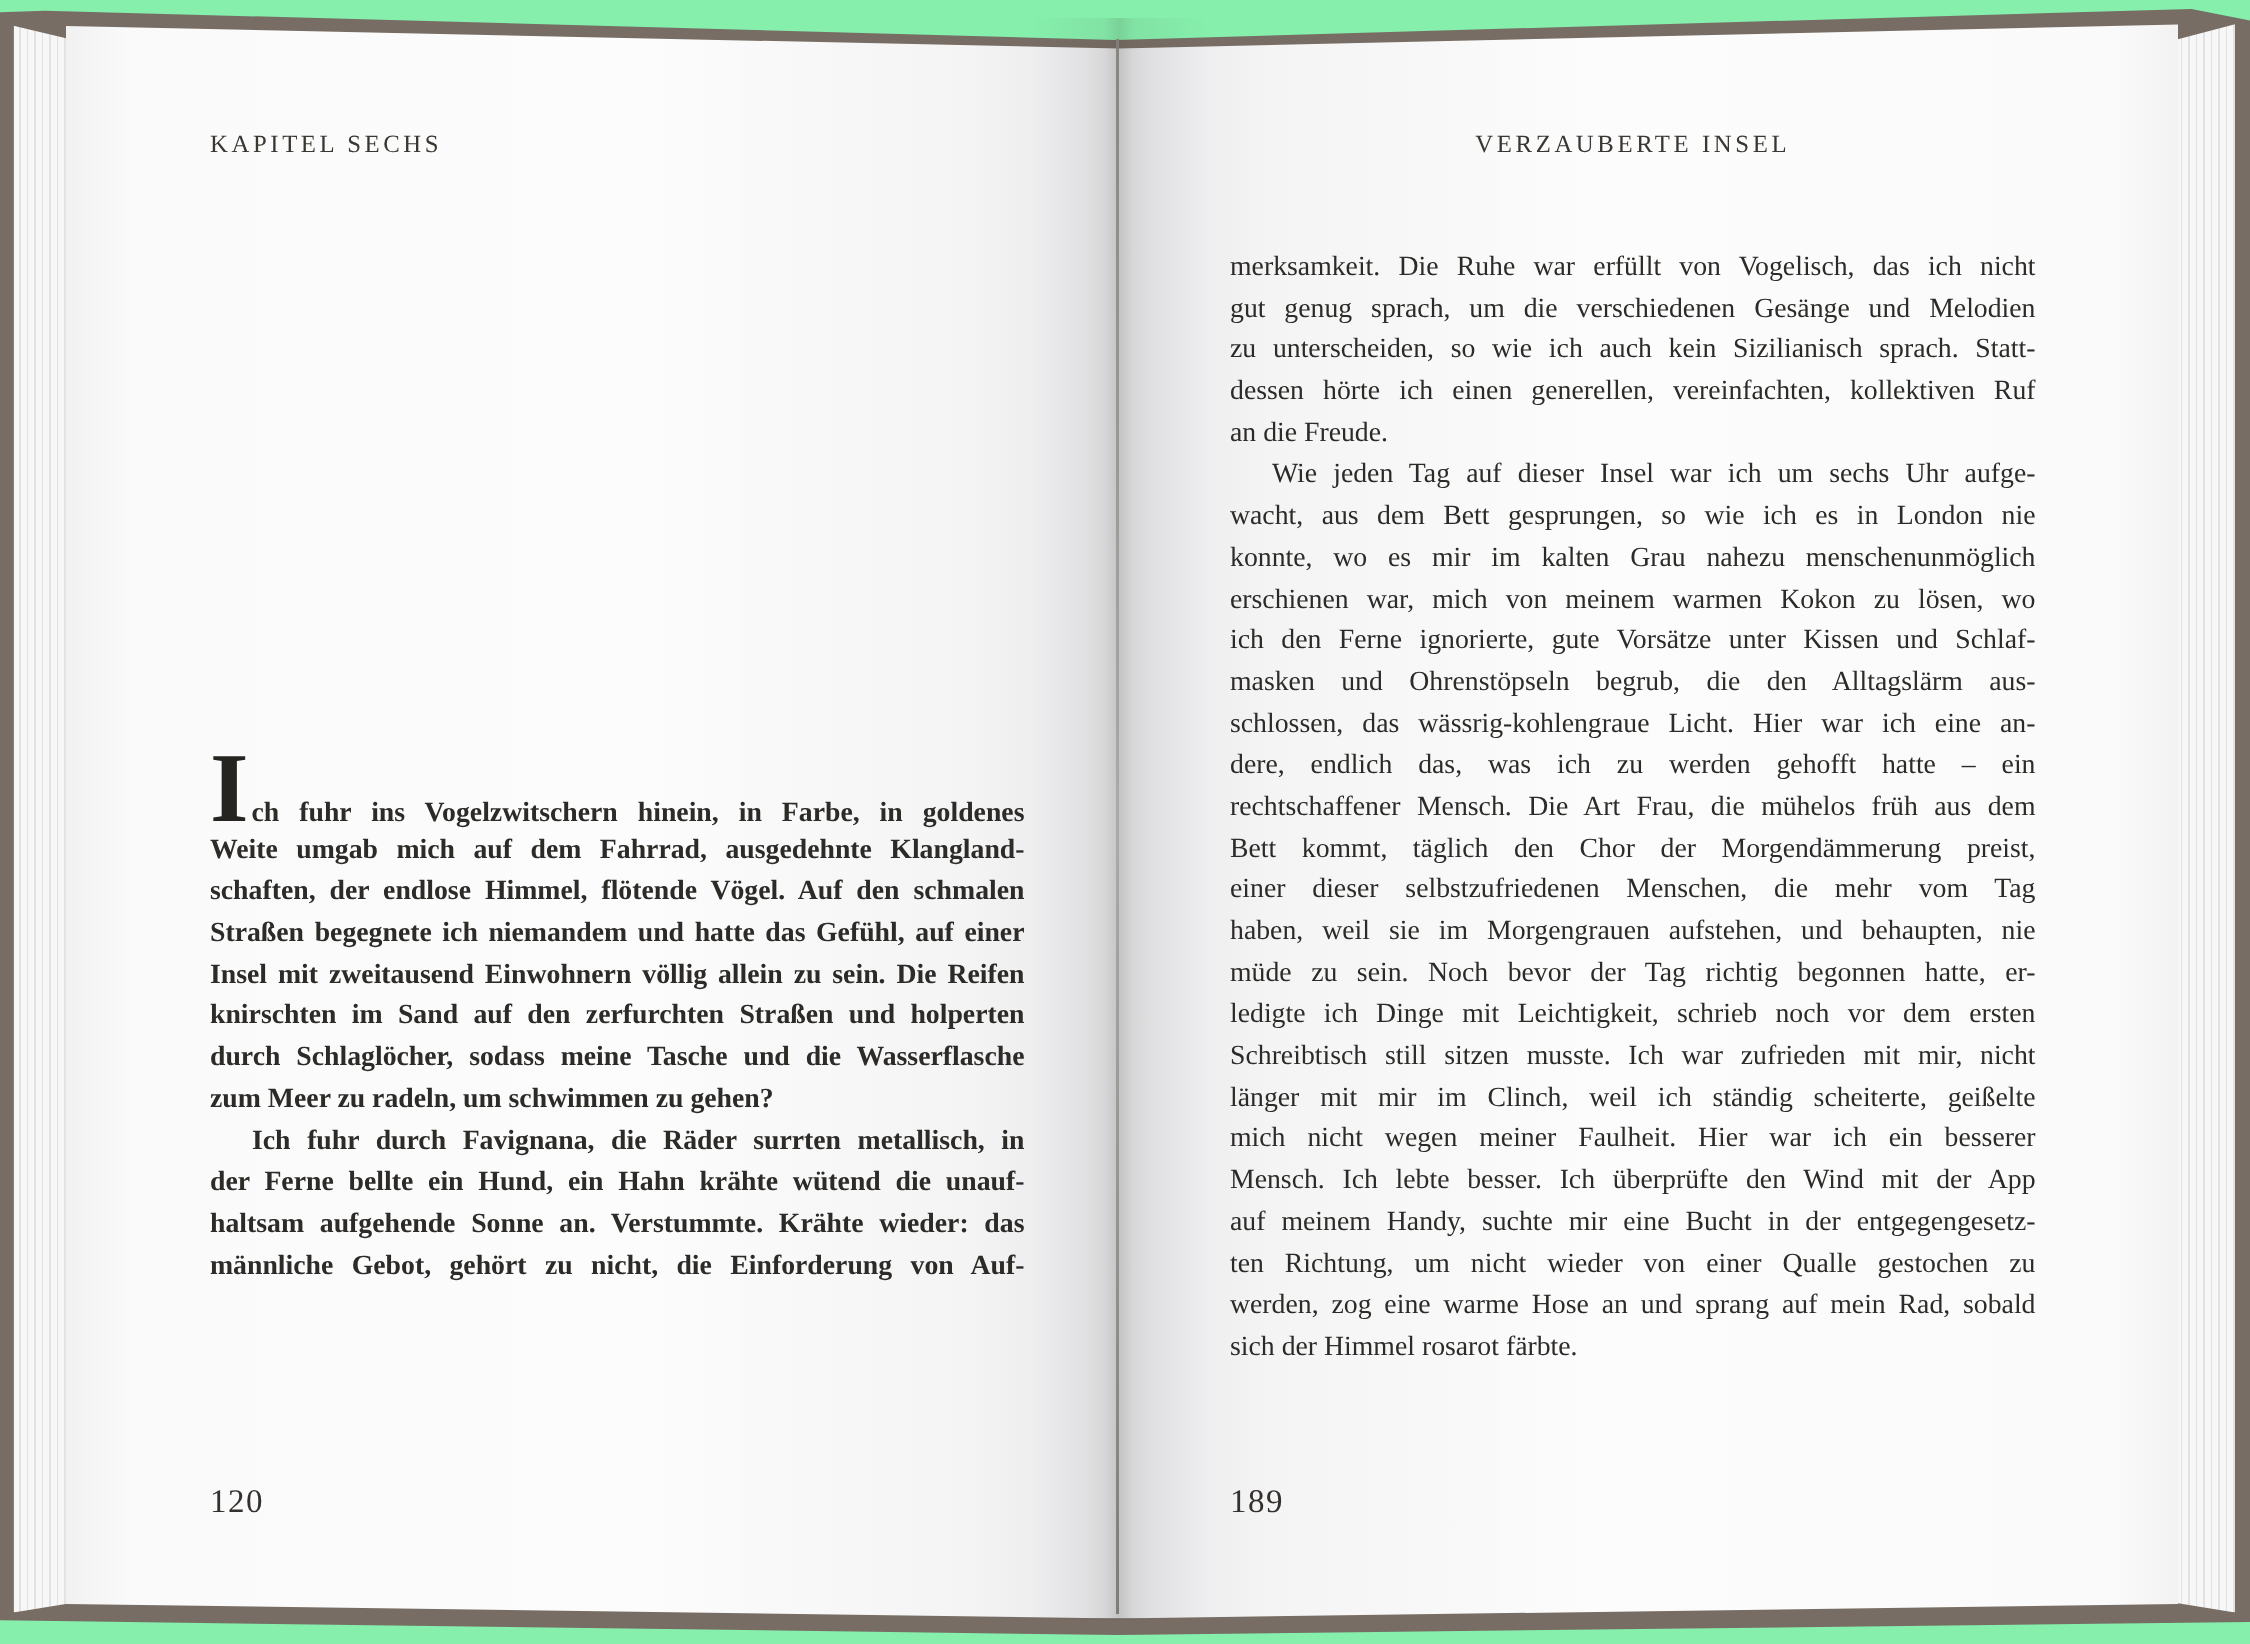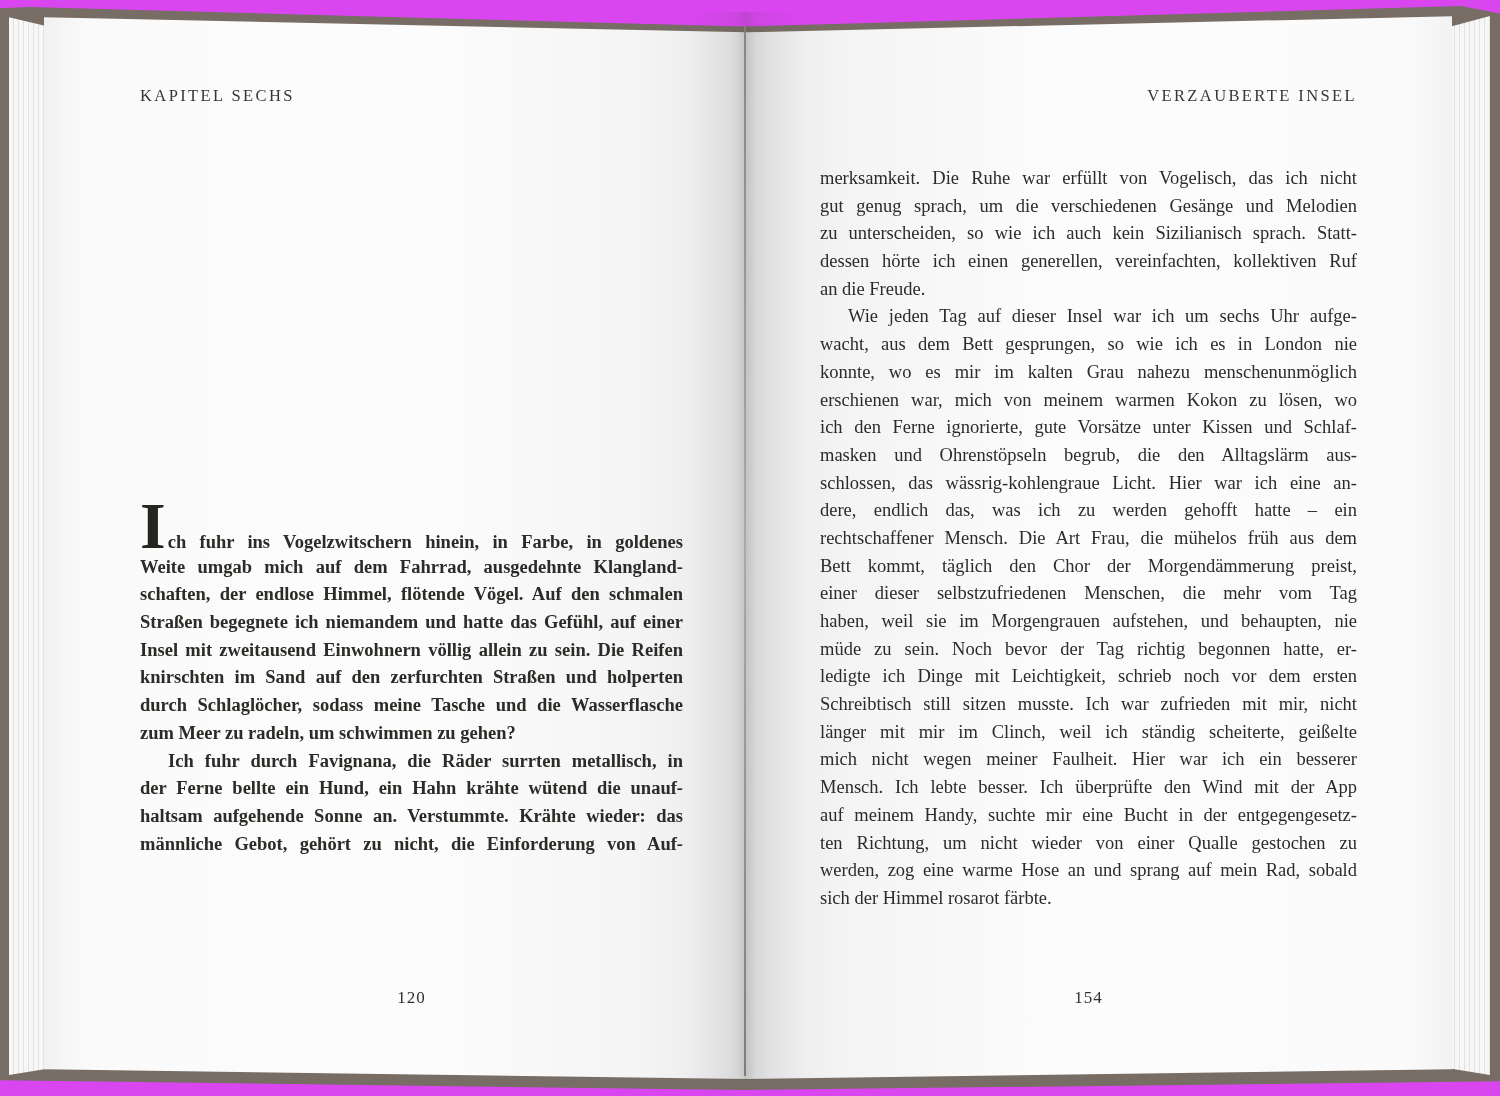--- a/index.html
+++ b/index.html
@@ -1,18 +1,18 @@
 <!DOCTYPE html>
 <html><head>
 <meta charset="utf-8">
 <style>
   html,body { margin:0; padding:0; background:#ffffff; }
   .stage {
     position:relative; width:1500px; height:1096px; overflow:hidden;
-    background:#d946ef;
+    background:#86efac;
     font-family:"Liberation Serif","DejaVu Serif",serif;
   }
   
   .cover {
     position:absolute; left:0; top:6px; width:1500px; height:1084px;
     background:#776d64;
     clip-path:polygon(0 0.2%, 2% 0.1%, 49.6% 1.9%, 97.4% 0%, 100% 0.7%,
                       100% 99.2%, 49.7% 100%, 0 99.1%);
   }
   .edge-stack {
@@ -44,38 +44,38 @@
   }
   
   .textblock { position:absolute; color:#2d2b28; }
   .tb-left  { left:140px; width:543px; }
   .tb-right { left:820px; width:537px; }
   .running-head {
     position:absolute; top:86px; width:100%;
     font-size:16.5px; letter-spacing:2.4px; color:#3a3733;
   }
   .head-left  { text-align:left; }
-  .head-right { text-align:right; }
+  .head-right { text-align:center; }
   .bodytext { position:absolute; width:100%; }
   .body-left  { top:526px;font-weight:bold; }
   .body-right { top:165px; }
   .line {
     font-size:18.5px; line-height:27.7px; height:27.7px;
     text-align:justify; text-align-last:justify;
     white-space:normal; overflow:visible;
   }
   .line.last { text-align-last:left; }
   .line.indent { text-indent:28px; }
   .dropcap {
     font-size:66px; line-height:0; vertical-align:baseline;
     letter-spacing:2px; color:#262421;
   }
   .pagenum {
-    position:absolute; top:988px; width:100%; text-align:center;
-    font-size:17px; color:#33302d; letter-spacing:1px;
+    position:absolute; top:988px; width:100%; 
+    font-size:22px; color:#33302d; letter-spacing:1px;
   }
 </style>
 </head>
 <body>
 
 <div class="stage">
   <div class="cover"></div>
   <div class="edge-stack edge-left"></div>
   <div class="edge-stack edge-right"></div>
   <div class="page page-left"></div>
@@ -126,15 +126,15 @@
         <div class="line">ledigte ich Dinge mit Leichtigkeit, schrieb noch vor dem ersten</div>
         <div class="line">Schreibtisch still sitzen musste. Ich war zufrieden mit mir, nicht</div>
         <div class="line">länger mit mir im Clinch, weil ich ständig scheiterte, geißelte</div>
         <div class="line">mich nicht wegen meiner Faulheit. Hier war ich ein besserer</div>
         <div class="line">Mensch. Ich lebte besser. Ich überprüfte den Wind mit der App</div>
         <div class="line">auf meinem Handy, suchte mir eine Bucht in der entgegengesetz-</div>
         <div class="line">ten Richtung, um nicht wieder von einer Qualle gestochen zu</div>
         <div class="line">werden, zog eine warme Hose an und sprang auf mein Rad, sobald</div>
         <div class="line last">sich der Himmel rosarot färbte.</div>
       </div>
-    <div class="pagenum">154</div>
+    <div class="pagenum">189</div>
   </div>
 </div>
 
 </body></html>

